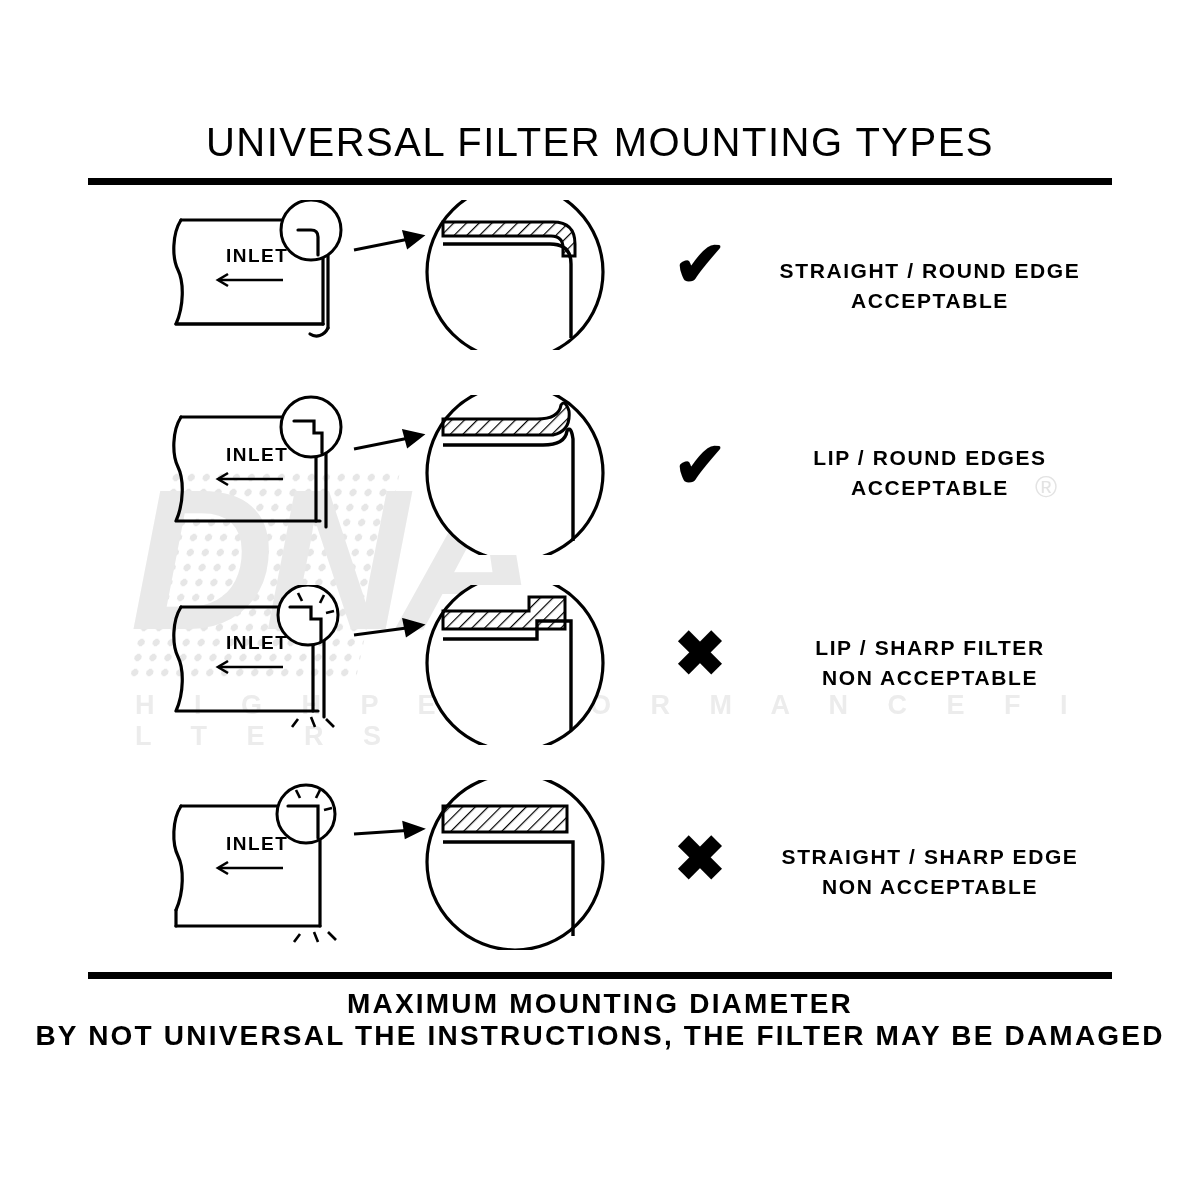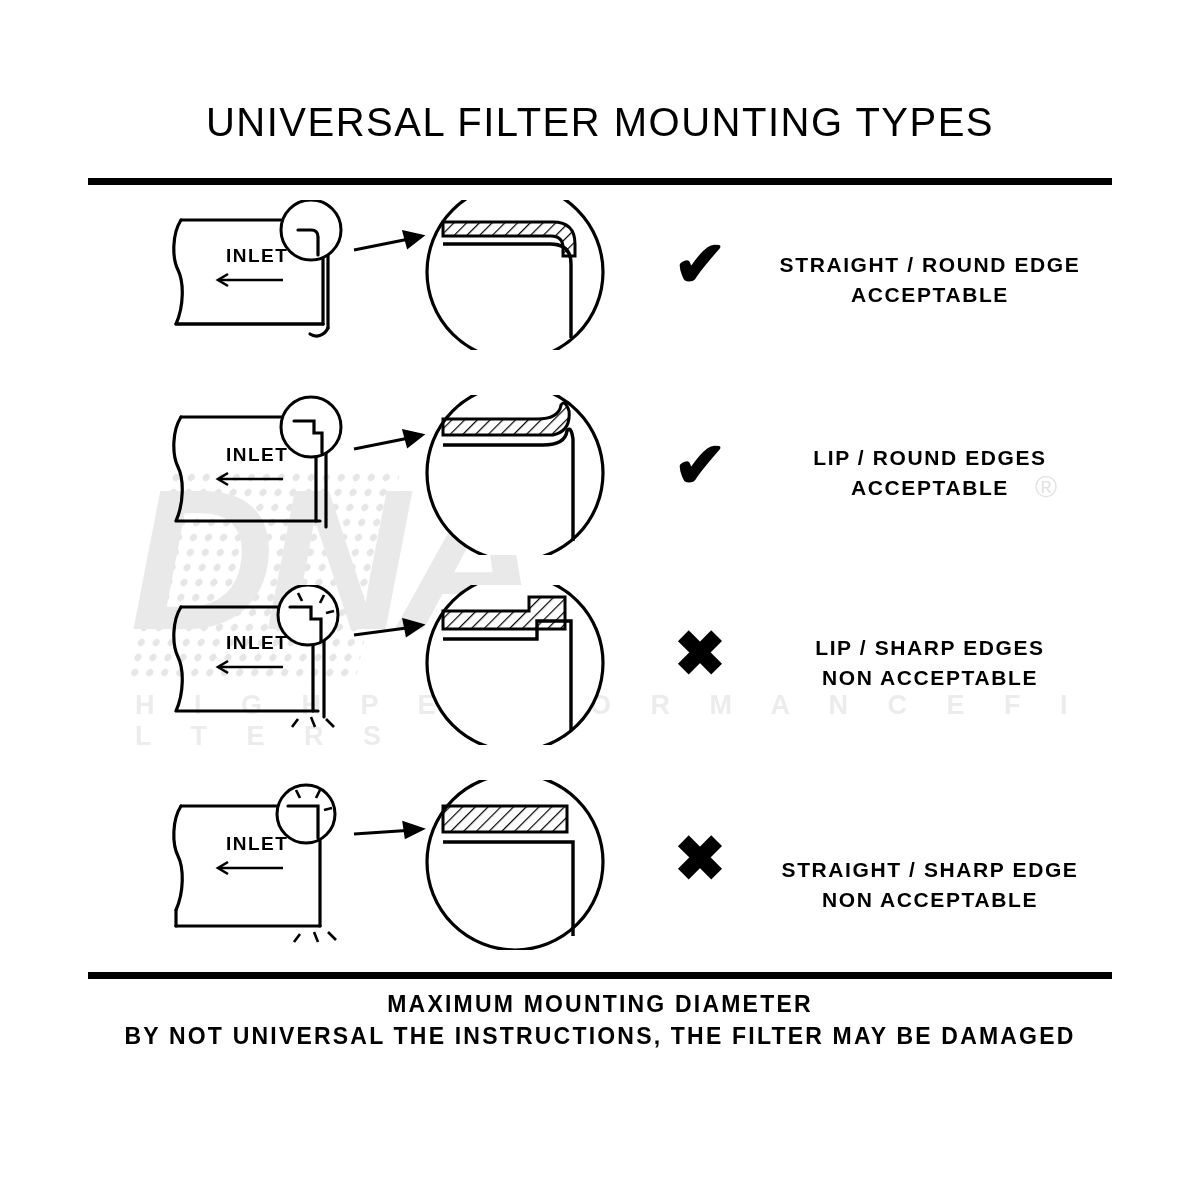--- a/index.html
+++ b/index.html
@@ -13,21 +13,21 @@
     height: 1200px;
     background: #ffffff;
     font-family: "Liberation Sans", sans-serif;
     overflow: hidden;
   }
 
   
   #title {
     position: absolute;
     left: 0;
-    top: 100px;
+    top: 120px;
     width: 1200px;
     text-align: center;
     font-size: 40px;
     letter-spacing: 1.5px;
     font-weight: 400;
     color: #000;
     font-family: "Liberation Sans", sans-serif;
   }
   .rule {
     position: absolute;
@@ -112,21 +112,21 @@
     font-family: "Liberation Sans", sans-serif;
   }
 
   
   #footer {
     position: absolute;
     left: 0;
     top: 988px;
     width: 1200px;
     text-align: center;
-    font-size: 23px;
+    font-size: 28px;
     font-weight: 700;
     letter-spacing: 2.2px;
     line-height: 32px;
     color: #000;
     font-family: "Liberation Sans", sans-serif;
   }
   #footer div { white-space: nowrap; }
 </style>
 </head>
 <body>
@@ -181,21 +181,21 @@
             <line x1="0" y1="0" x2="0" y2="9" stroke="#000" stroke-width="2.4"></line>
           </pattern>
         </defs>
         <path d="M18 22 L128 22 Q150 22 150 44 L150 56 L138 56 L138 48 Q138 36 126 36 L18 36 Z" fill="url(#hatchA)" stroke="#000" stroke-width="3"></path>
         <path d="M18 44 L125 44 Q146 44 146 64 L146 138" fill="none" stroke="#000" stroke-width="3.4"></path>
       </svg>
     </div>
 
     <div class="mark" style="top:32px;font-size:64px;line-height:64px;font-weight:700;">✔</div>
 
-    <div class="label" style="top:50px;">
+    <div class="label" style="top:56px;">
       <div>STRAIGHT / ROUND EDGE</div>
       <div>ACCEPTABLE</div>
     </div>
   </div>
 
   <div class="row" style="top:395px;">
 
     <div class="sketch">
       <svg width="230" height="160" viewBox="0 0 230 160">
         <g fill="none" stroke="#000" stroke-width="3.2" stroke-linecap="round" stroke-linejoin="round">
@@ -289,21 +289,21 @@
           </pattern>
         </defs>
         <path d="M18 26 L104 26 L104 12 L140 12 L140 44 L18 44 Z" fill="url(#hatchC)" stroke="#000" stroke-width="3"></path>
         <path d="M18 54 L112 54 L112 36 L146 36 L146 146" fill="none" stroke="#000" stroke-width="3.4"></path>
       </svg>
     </div>
 
     <div class="mark" style="top:38px;font-size:62px;line-height:62px;font-weight:700;">✖</div>
 
     <div class="label" style="top:48px;">
-      <div>LIP / SHARP EDGES</div>
+      <div>LIP / SHARP FILTER</div>
       <div>NON ACCEPTABLE</div>
     </div>
   </div>
 
   <div class="row" style="top:780px;">
 
     <div class="sketch">
       <svg width="230" height="170" viewBox="0 0 230 170">
         <g fill="none" stroke="#000" stroke-width="3.2" stroke-linecap="round" stroke-linejoin="round">
           <path d="M33 26 L172 26 L172 146"></path>
@@ -346,21 +346,21 @@
             <line x1="0" y1="0" x2="0" y2="9" stroke="#000" stroke-width="2.4"></line>
           </pattern>
         </defs>
         <path d="M18 26 L142 26 L142 52 L18 52 Z" fill="url(#hatchD)" stroke="#000" stroke-width="3"></path>
         <path d="M18 62 L148 62 L148 156" fill="none" stroke="#000" stroke-width="3.4"></path>
       </svg>
     </div>
 
     <div class="mark" style="top:48px;font-size:62px;line-height:62px;font-weight:700;">✖</div>
 
-    <div class="label" style="top:75px;">
+    <div class="label" style="top:62px;">
       <div>STRAIGHT / SHARP EDGE</div>
       <div>NON ACCEPTABLE</div>
     </div>
   </div>
 
   <div class="rule" id="rule-bottom"></div>
 
   <div id="footer">
     <div>MAXIMUM MOUNTING DIAMETER</div>
     <div>BY NOT UNIVERSAL THE INSTRUCTIONS, THE FILTER MAY BE DAMAGED</div>

